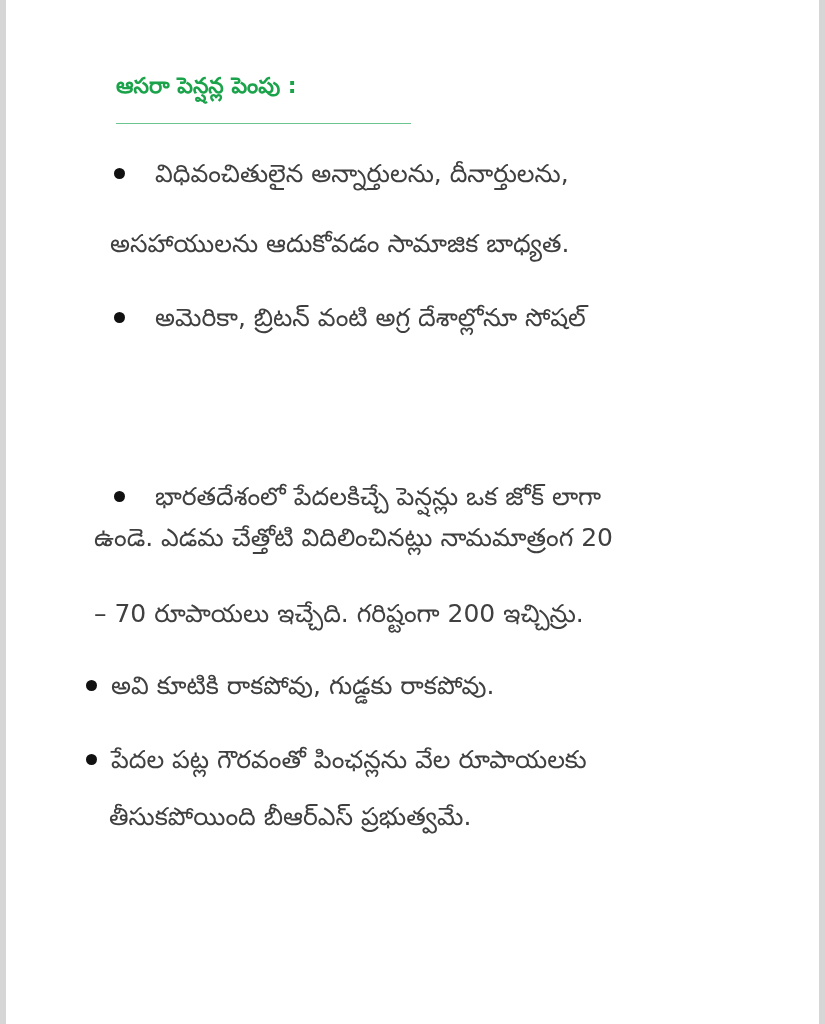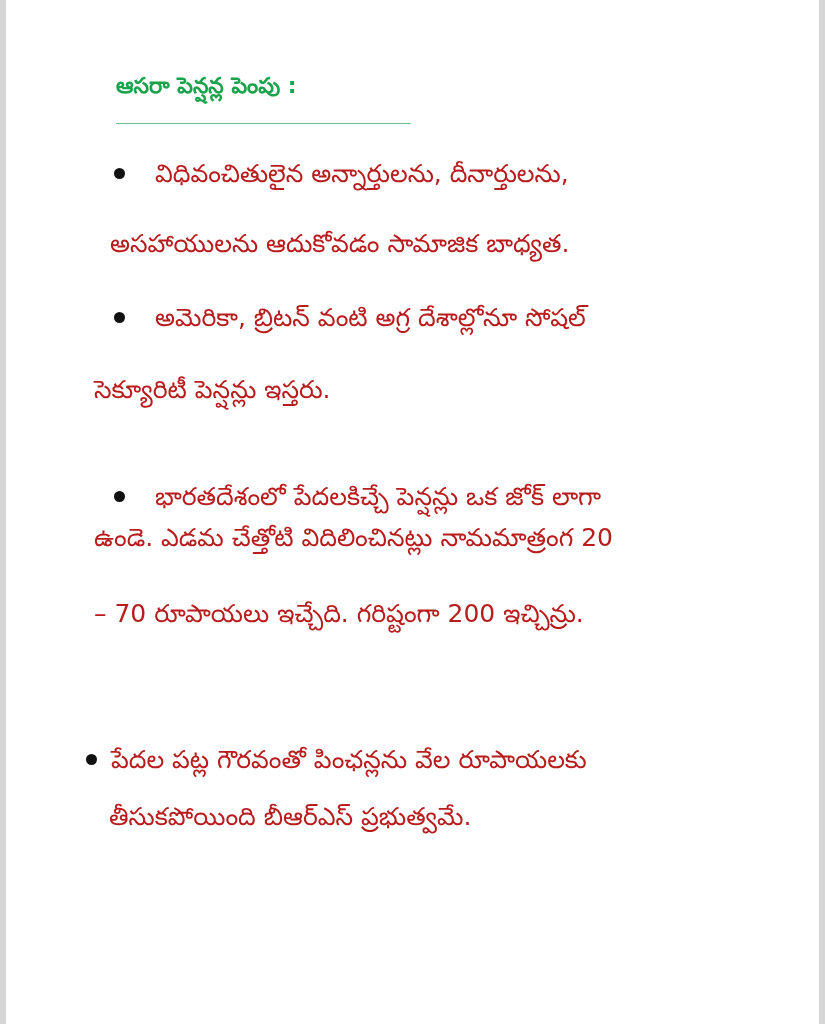--- a/index.html
+++ b/index.html
@@ -46,21 +46,21 @@
       position: absolute;
       left: 110px;
       top: 123px;
       width: 295px;
       height: 1px;
       background: #6cc58e;
     }
     .line {
       position: absolute;
       font-size: 25px;
-      color: #b91c1c;
+      color: #404040;
       white-space: nowrap;
       line-height: 36px;
       font-weight: 500;
     }
     .bullet {
       display: inline-block;
       width: 11px;
       height: 11px;
       border-radius: 50%;
       background: #111111;
@@ -83,29 +83,32 @@
   <div class="line" style="left:108px; top:156px;">
     <span class="bullet"></span>
     <span style="margin-left:22px;">విధివంచితులైన అన్నార్తులను, దీనార్తులను,</span>
   </div>
   <div class="line" style="left:104px; top:226px;">అసహాయులను ఆదుకోవడం సామాజిక బాధ్యత.</div>
 
   <div class="line" style="left:108px; top:300px;">
     <span class="bullet"></span>
     <span style="margin-left:22px;text-align:right;">అమెరికా, బ్రిటన్ వంటి అగ్ర దేశాల్లోనూ సోషల్</span>
   </div>
-  <div class="line" style="left:88px; top:372px;">సెక్యూరిటీ పెన్షన్లు ఇస్తరు.</div>
 
   <div class="line" style="left:108px; top:448px;margin-top:31px;">
     <span class="bullet"></span>
     <span style="margin-left:22px;">భారతదేశంలో పేదలకిచ్చే పెన్షన్లు ఒక జోక్ లాగా</span>
   </div>
   <div class="line" style="left:88px; top:520px;">ఉండె. ఎడమ చేత్తోటి విదిలించినట్లు నామమాత్రంగ 20</div>
   <div class="line" style="left:88px; top:596px;">– 70 రూపాయలు ఇచ్చేది. గరిష్టంగా  200 ఇచ్చిన్రు.</div>
 
+  <div class="line" style="left:80px; top:668px;">
+    <span class="bullet"></span>
+    <span style="margin-left:6px;">అవి కూటికి రాకపోవు, గుడ్డకు రాకపోవు.</span>
+  </div>
 
   <div class="line" style="left:80px; top:742px;">
     <span class="bullet"></span>
     <span style="margin-left:6px;">పేదల పట్ల గౌరవంతో పింఛన్లను వేల రూపాయలకు</span>
   </div>
   <div class="line" style="left:103px; top:799px;">తీసుకపోయింది బీఆర్ఎస్ ప్రభుత్వమే.</div>
 
 </div>
 
 </body></html>

